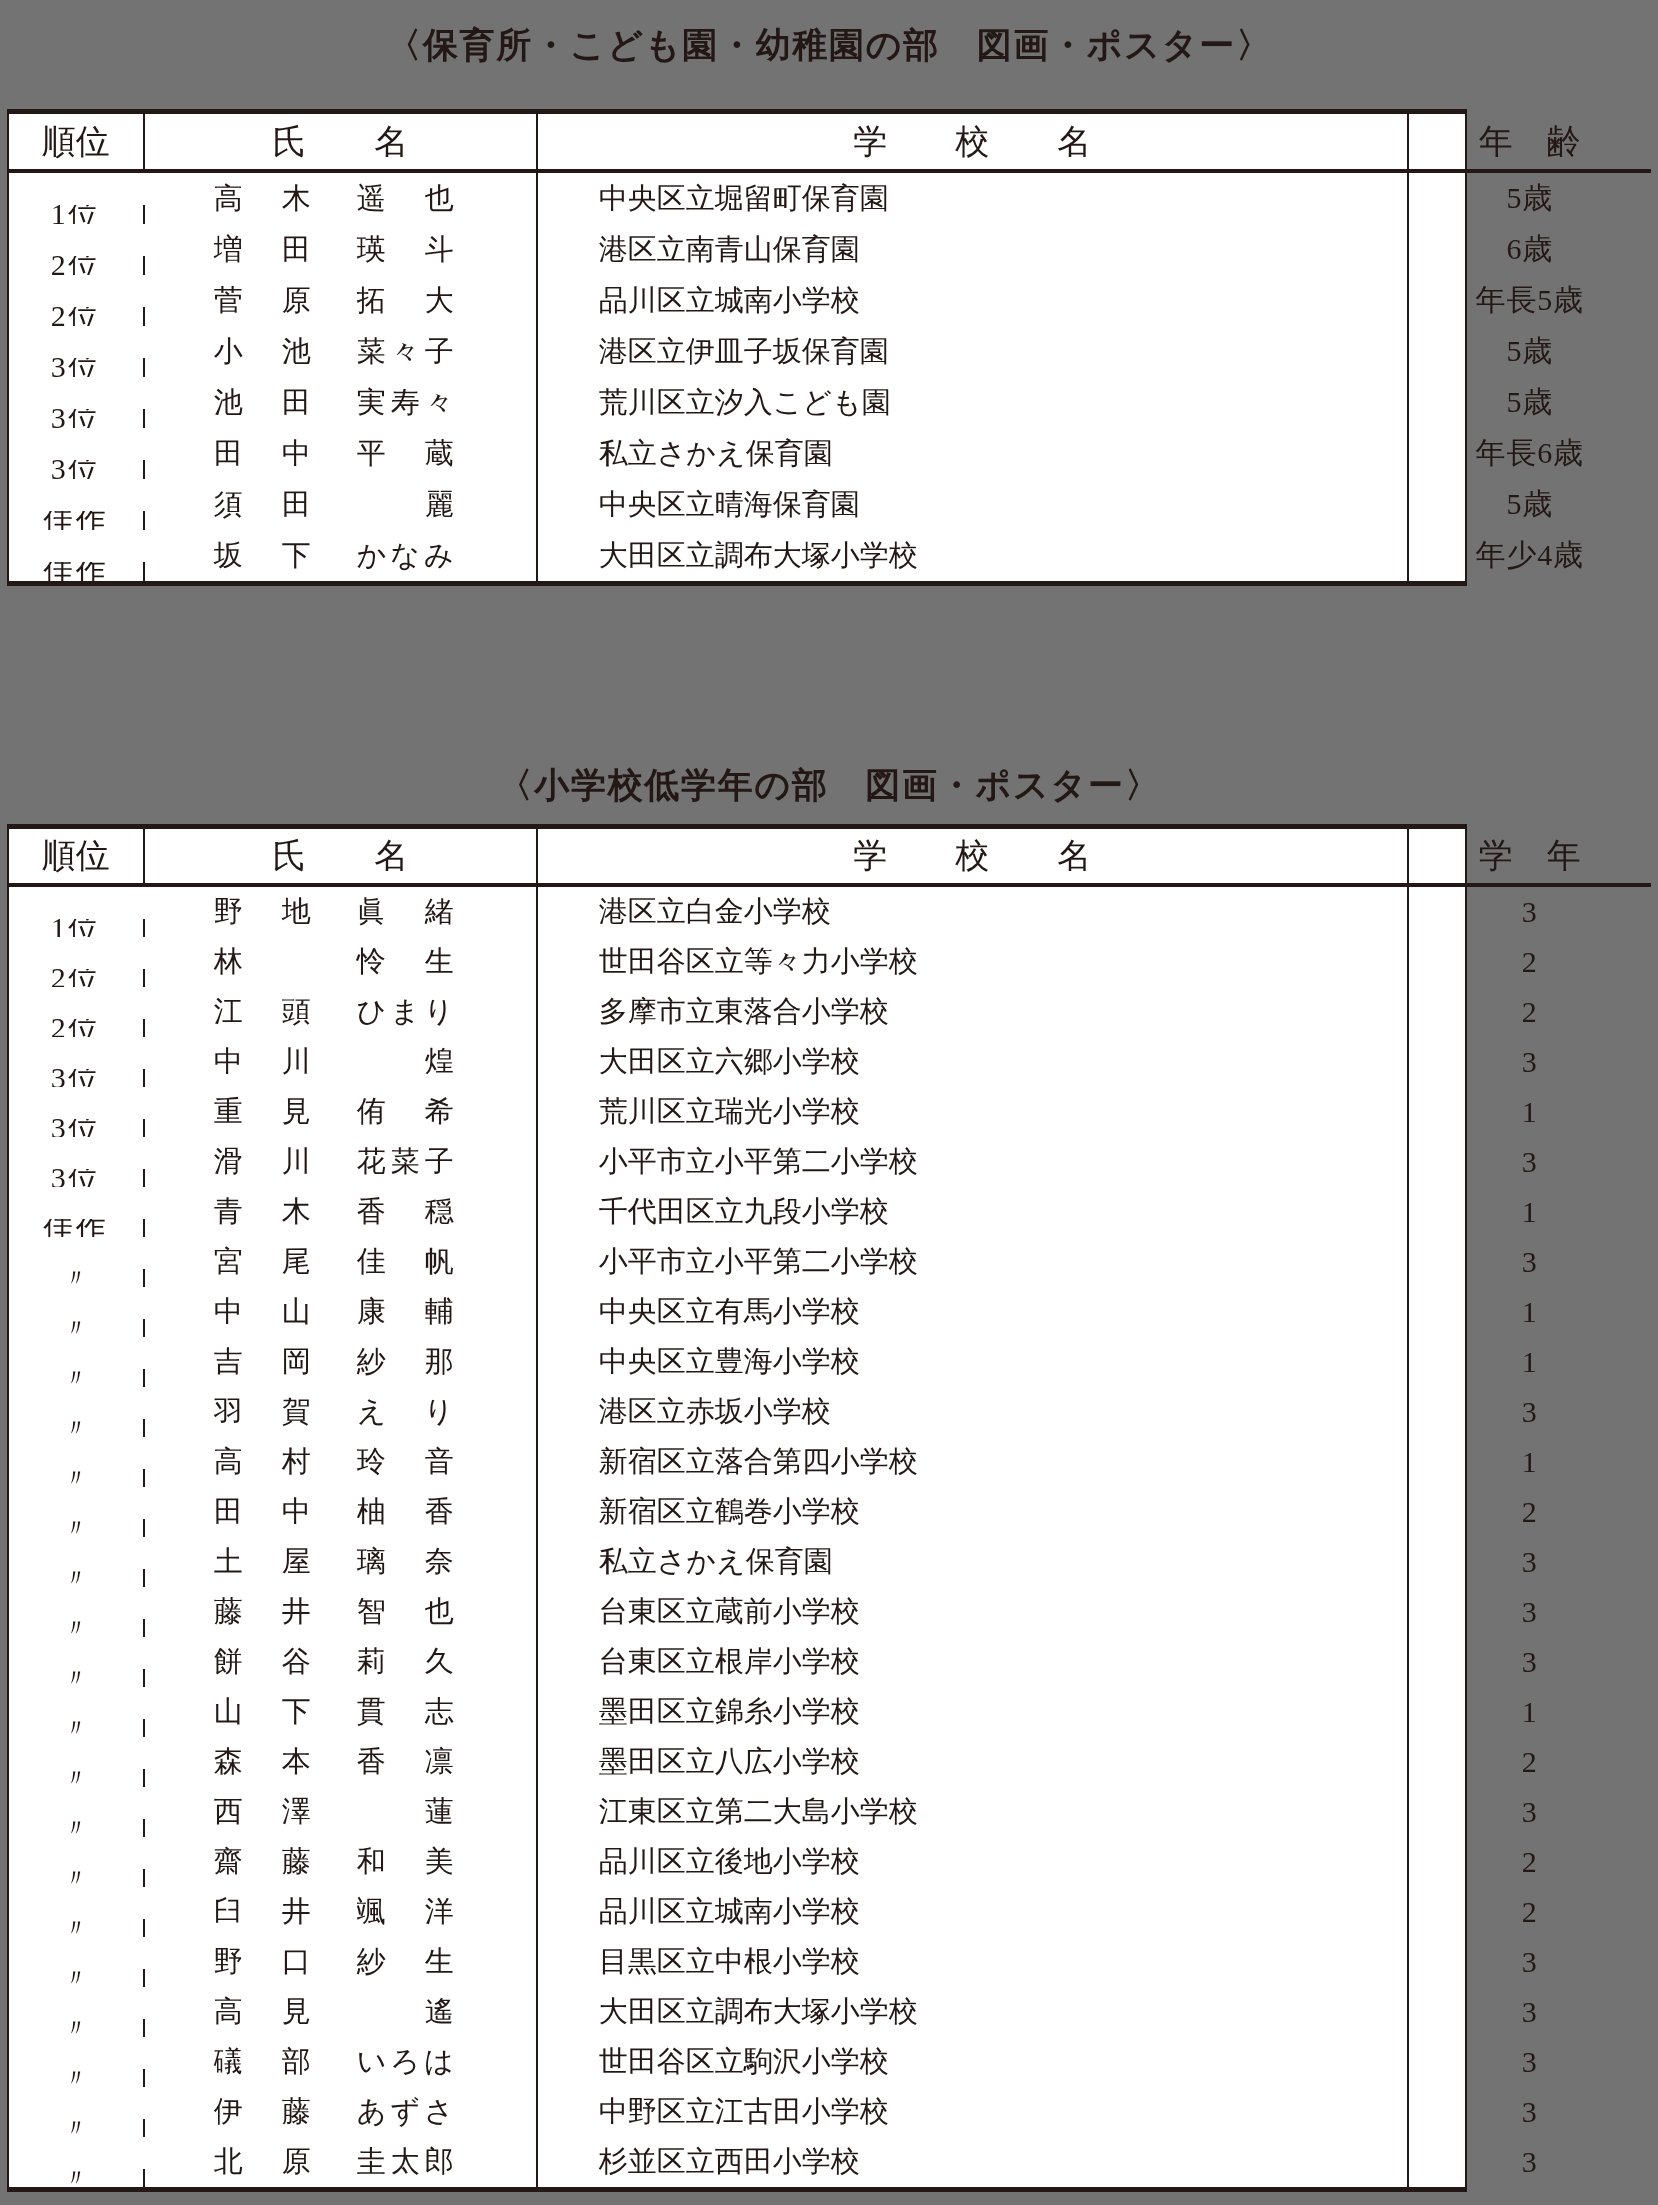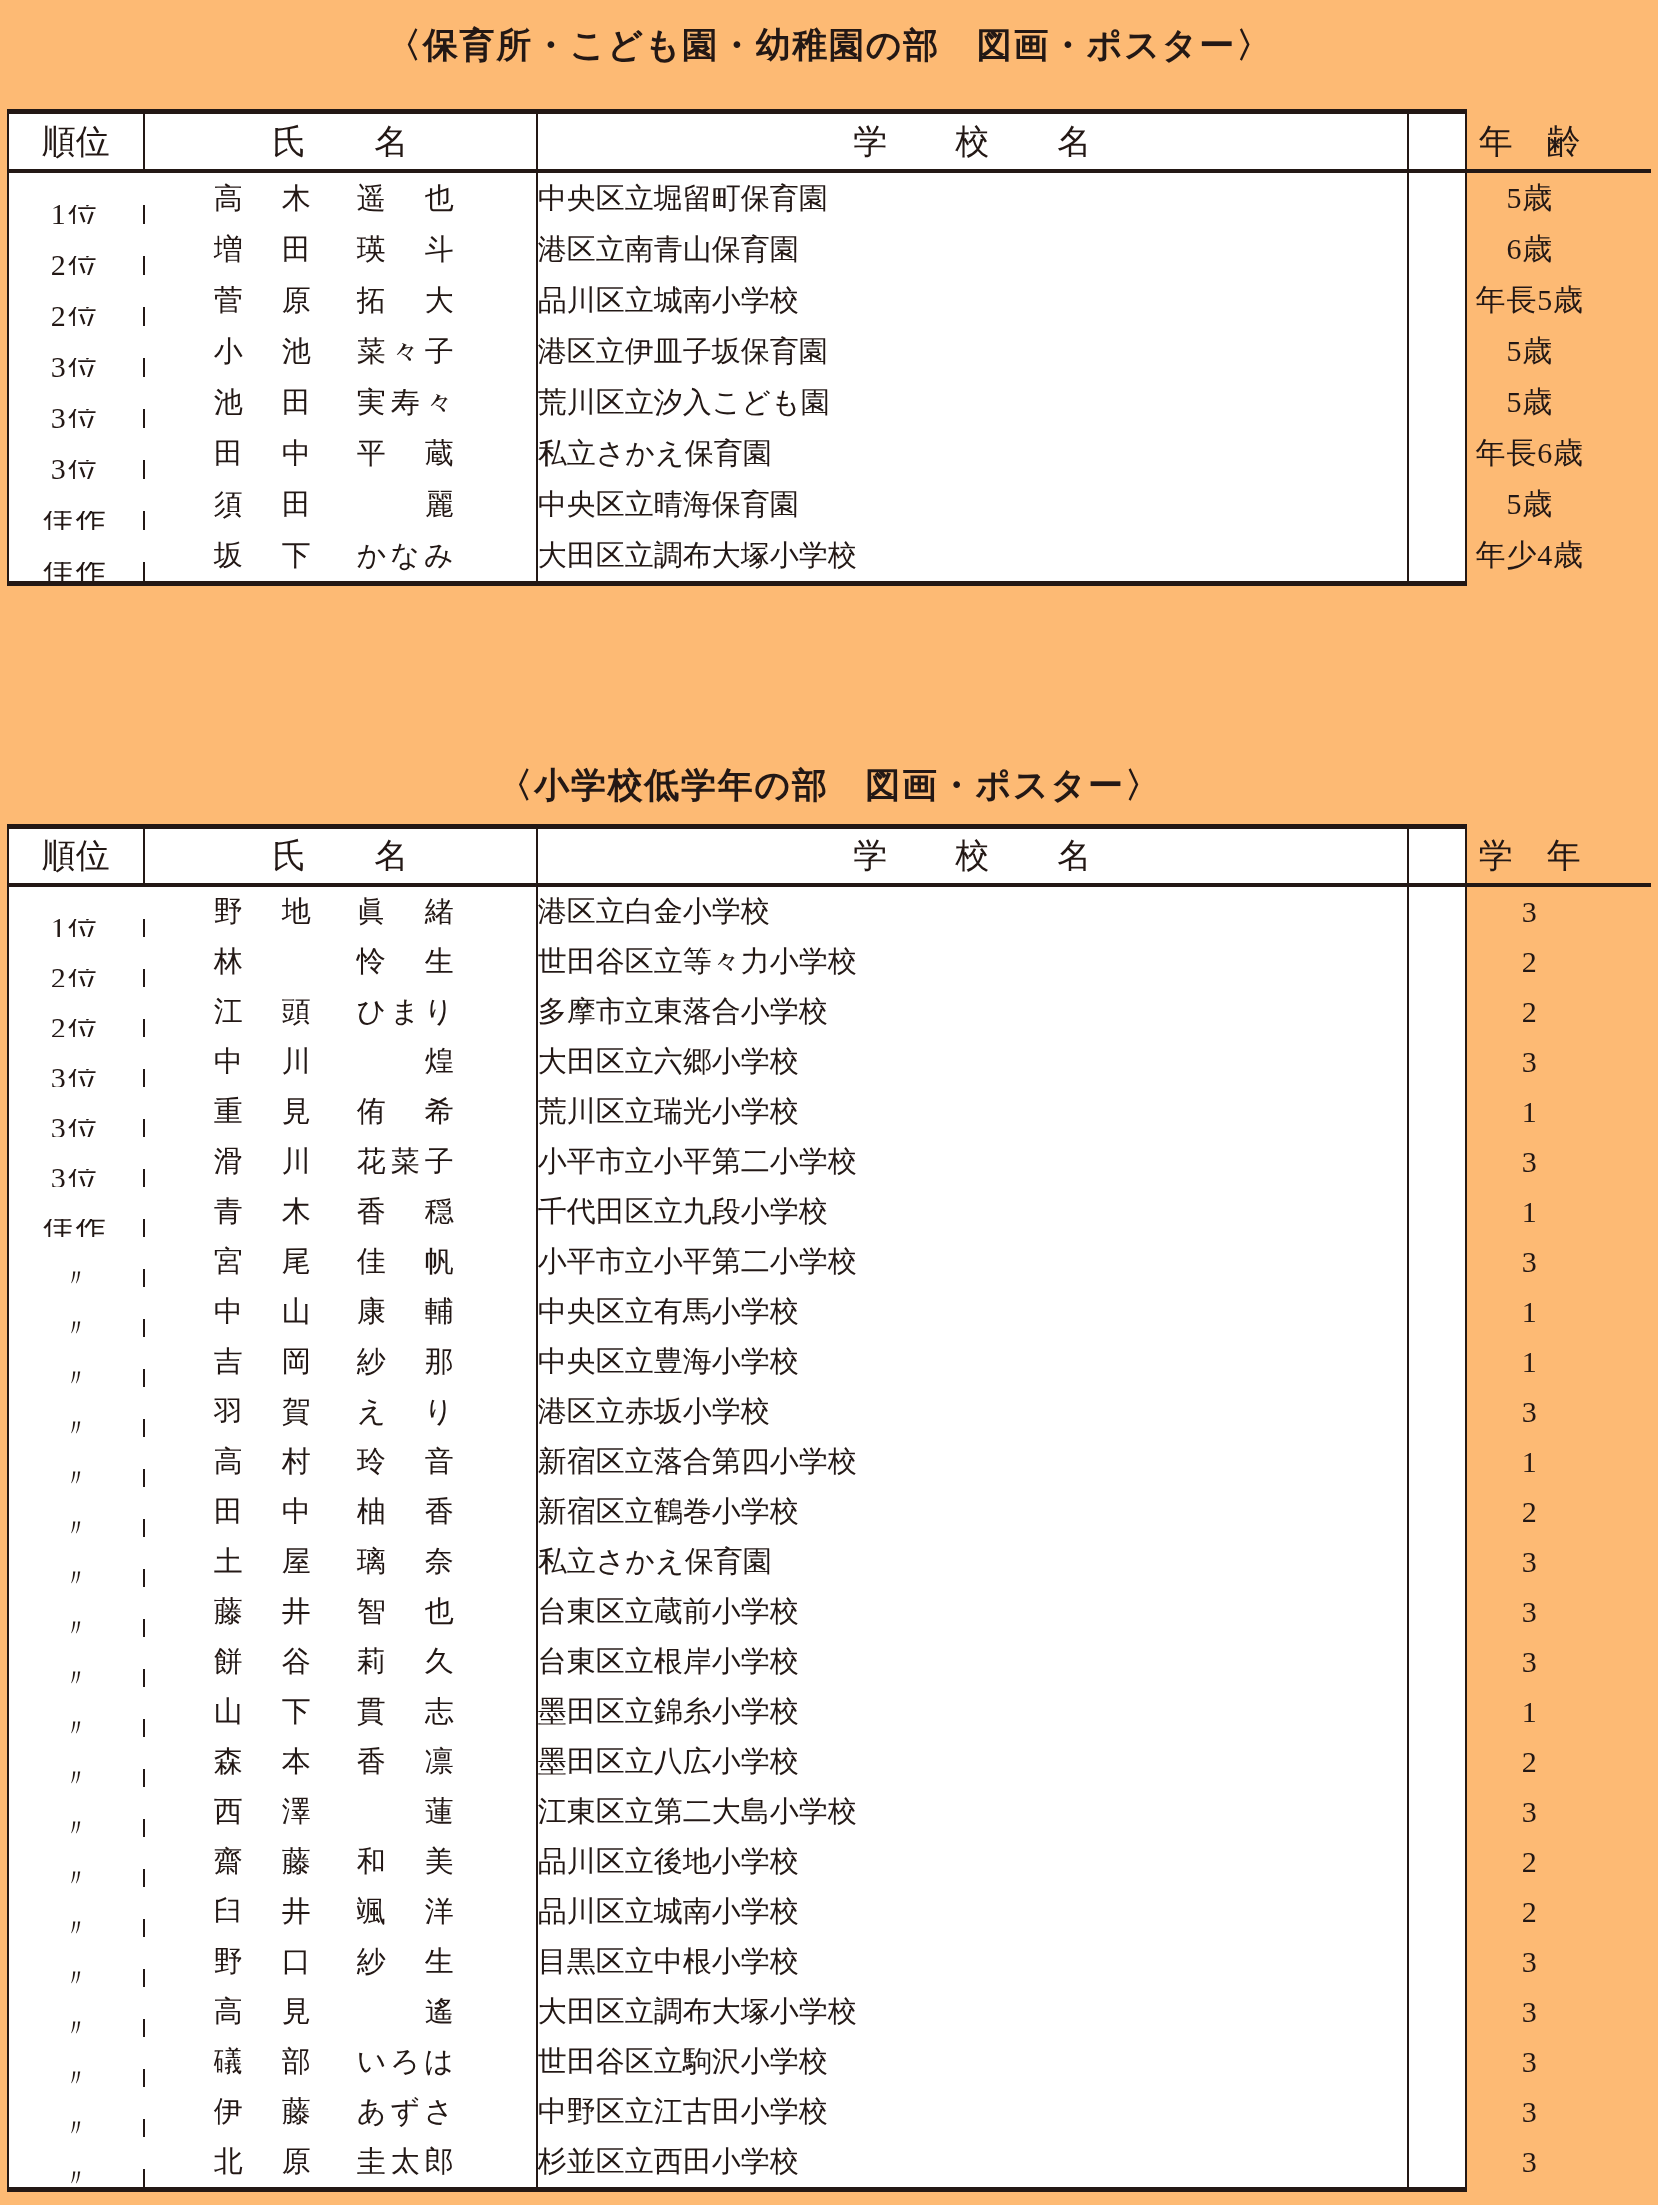--- a/index.html
+++ b/index.html
@@ -1,20 +1,20 @@
 <!DOCTYPE html>
 <html lang="ja" style="font-size:13.5px"><head>
 <meta charset="utf-8">
 <style>
   html, body { margin: 0; padding: 0; background: #ffffff; }
   .page {
     position: relative;
     width: 1659px;
     height: 2205px;
-    background: #fdba74;
+    background: #737373;
     overflow: hidden;
     color: #231815;
   }
   .sec-title {
     position: absolute;
     left: 0;
     width: 100%;
     margin: 0;
     text-align: center;
     font-family: "Liberation Sans", "DejaVu Sans", sans-serif;
@@ -66,21 +66,21 @@
 
   .name { padding-left: 69px; font-size: 29px; }
   .sei, .mei {
     display: inline-flex;
     justify-content: space-between;
     width: 97px;
   }
   .mei { margin-left: 46px; }
   .mei.single-end { justify-content: flex-end; }
 
-  .school { font-size: 29px; }
+  .school { padding-left: 61px; font-size: 29px; }
 
   .last { justify-content: center; font-size: 30px; letter-spacing: 0.8px; }
 </style>
 </head>
 <body>
 
 <div class="page">
 
   <h1 class="sec-title" style="top:25px">〈保育所・こども園・幼稚園の部　図画・ポスター〉</h1>
 

